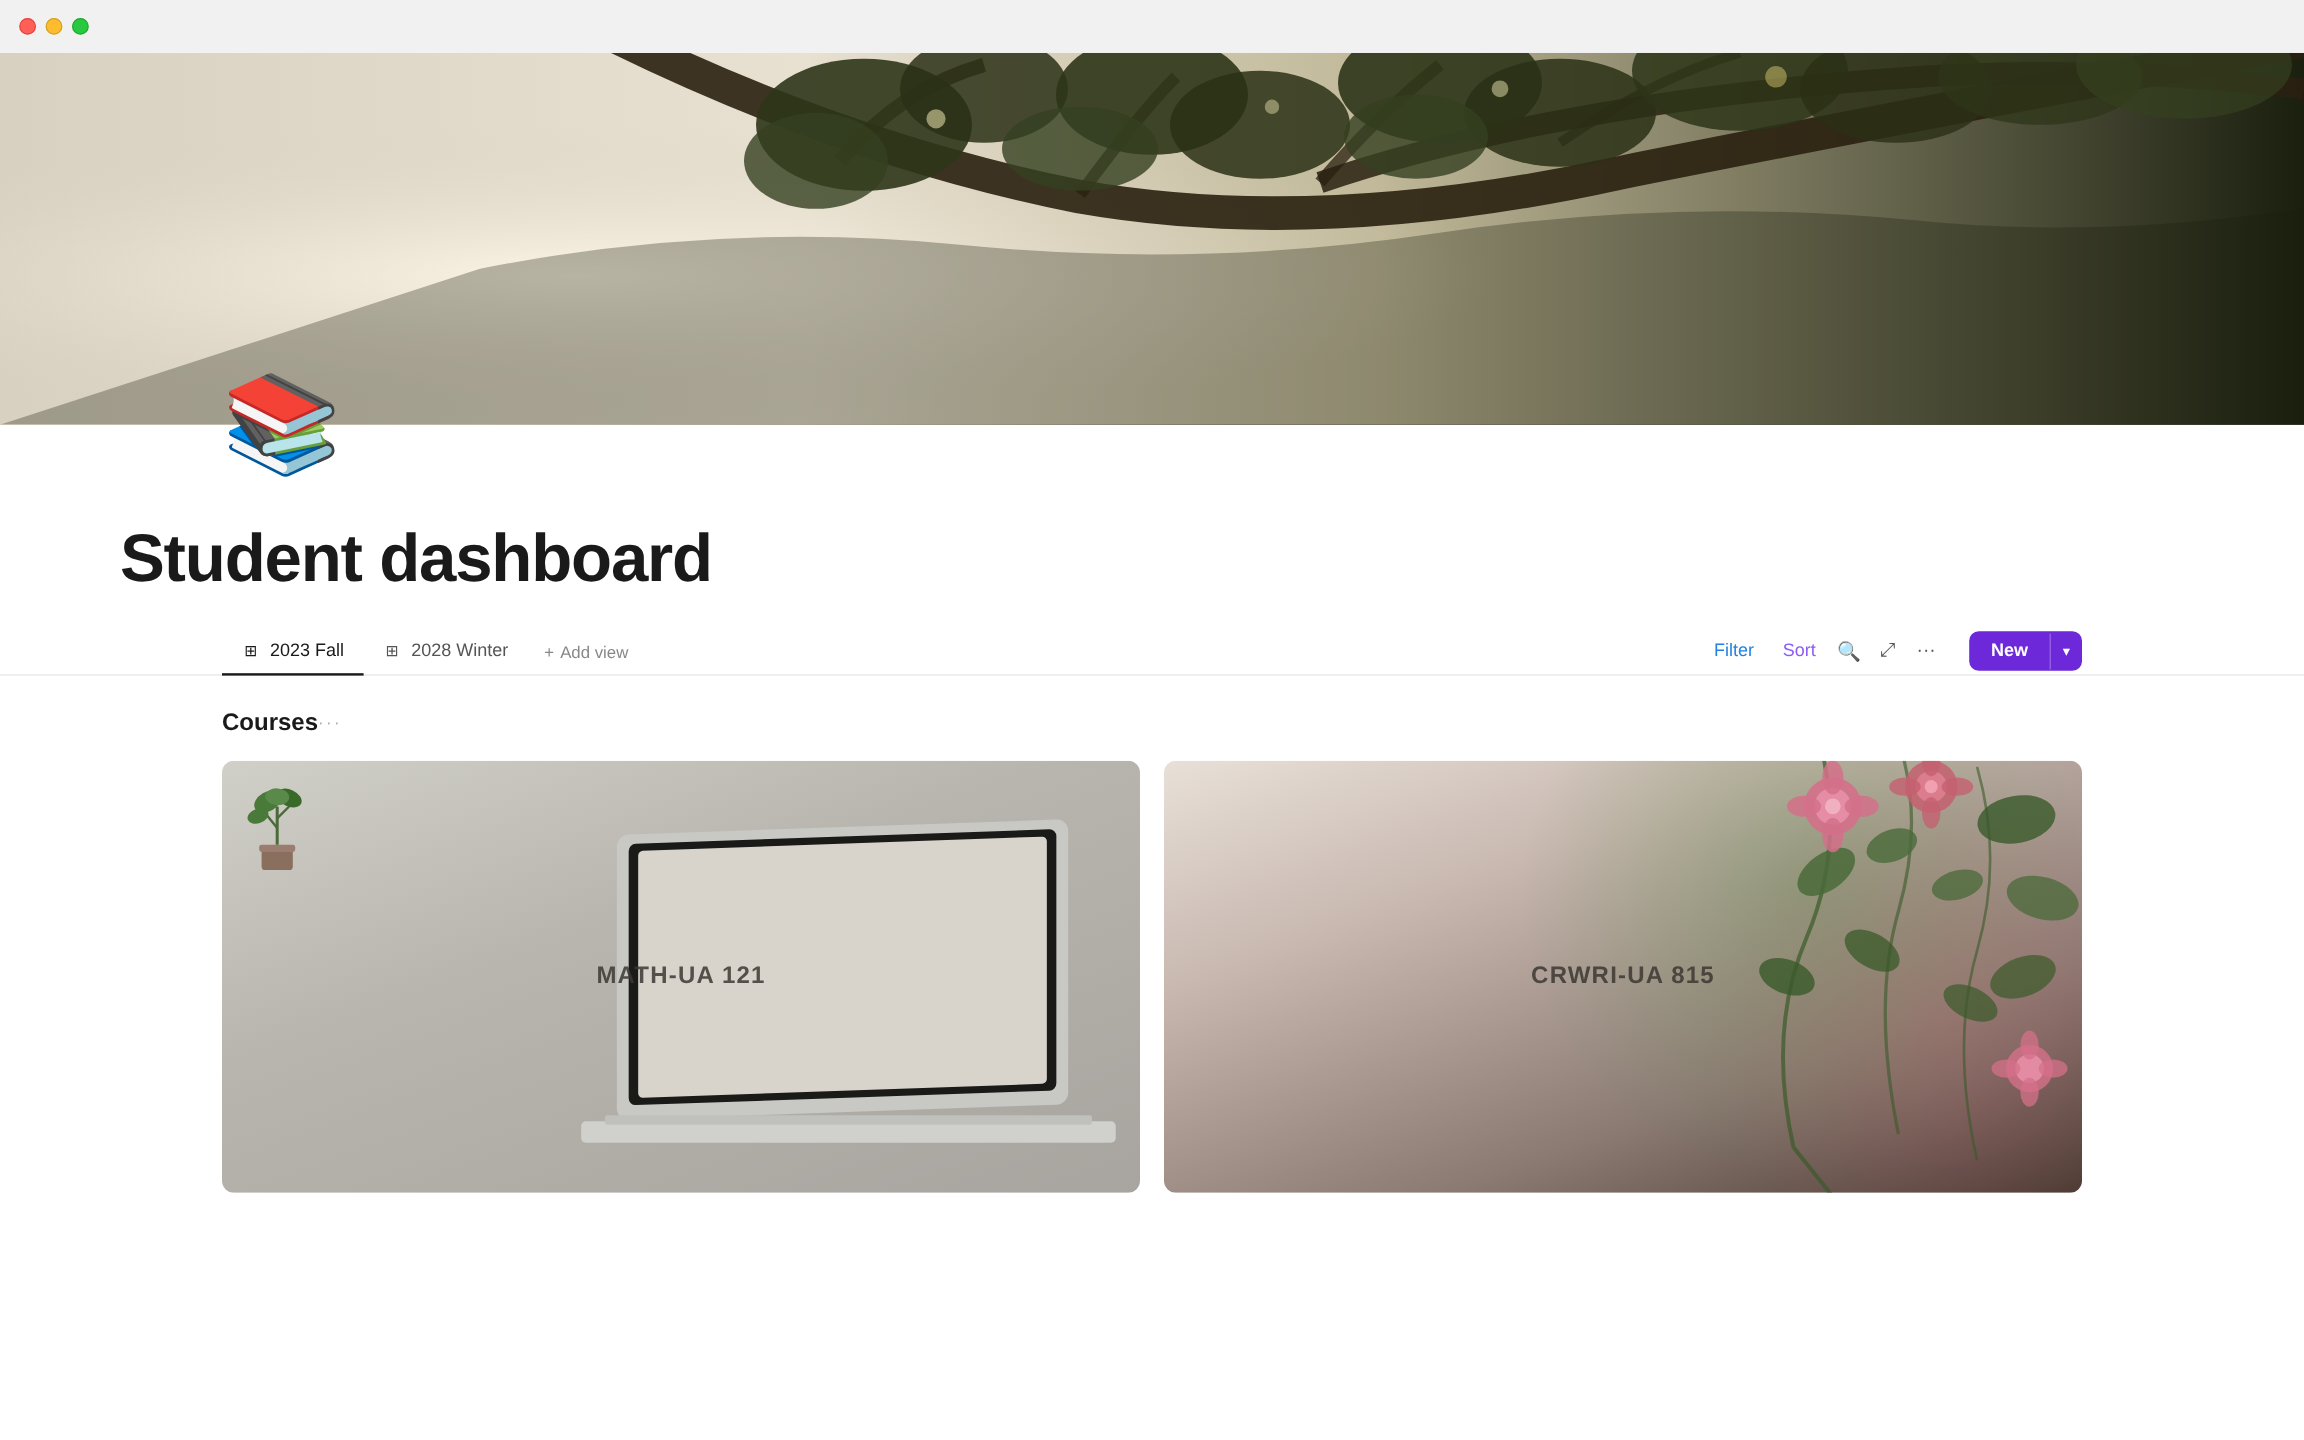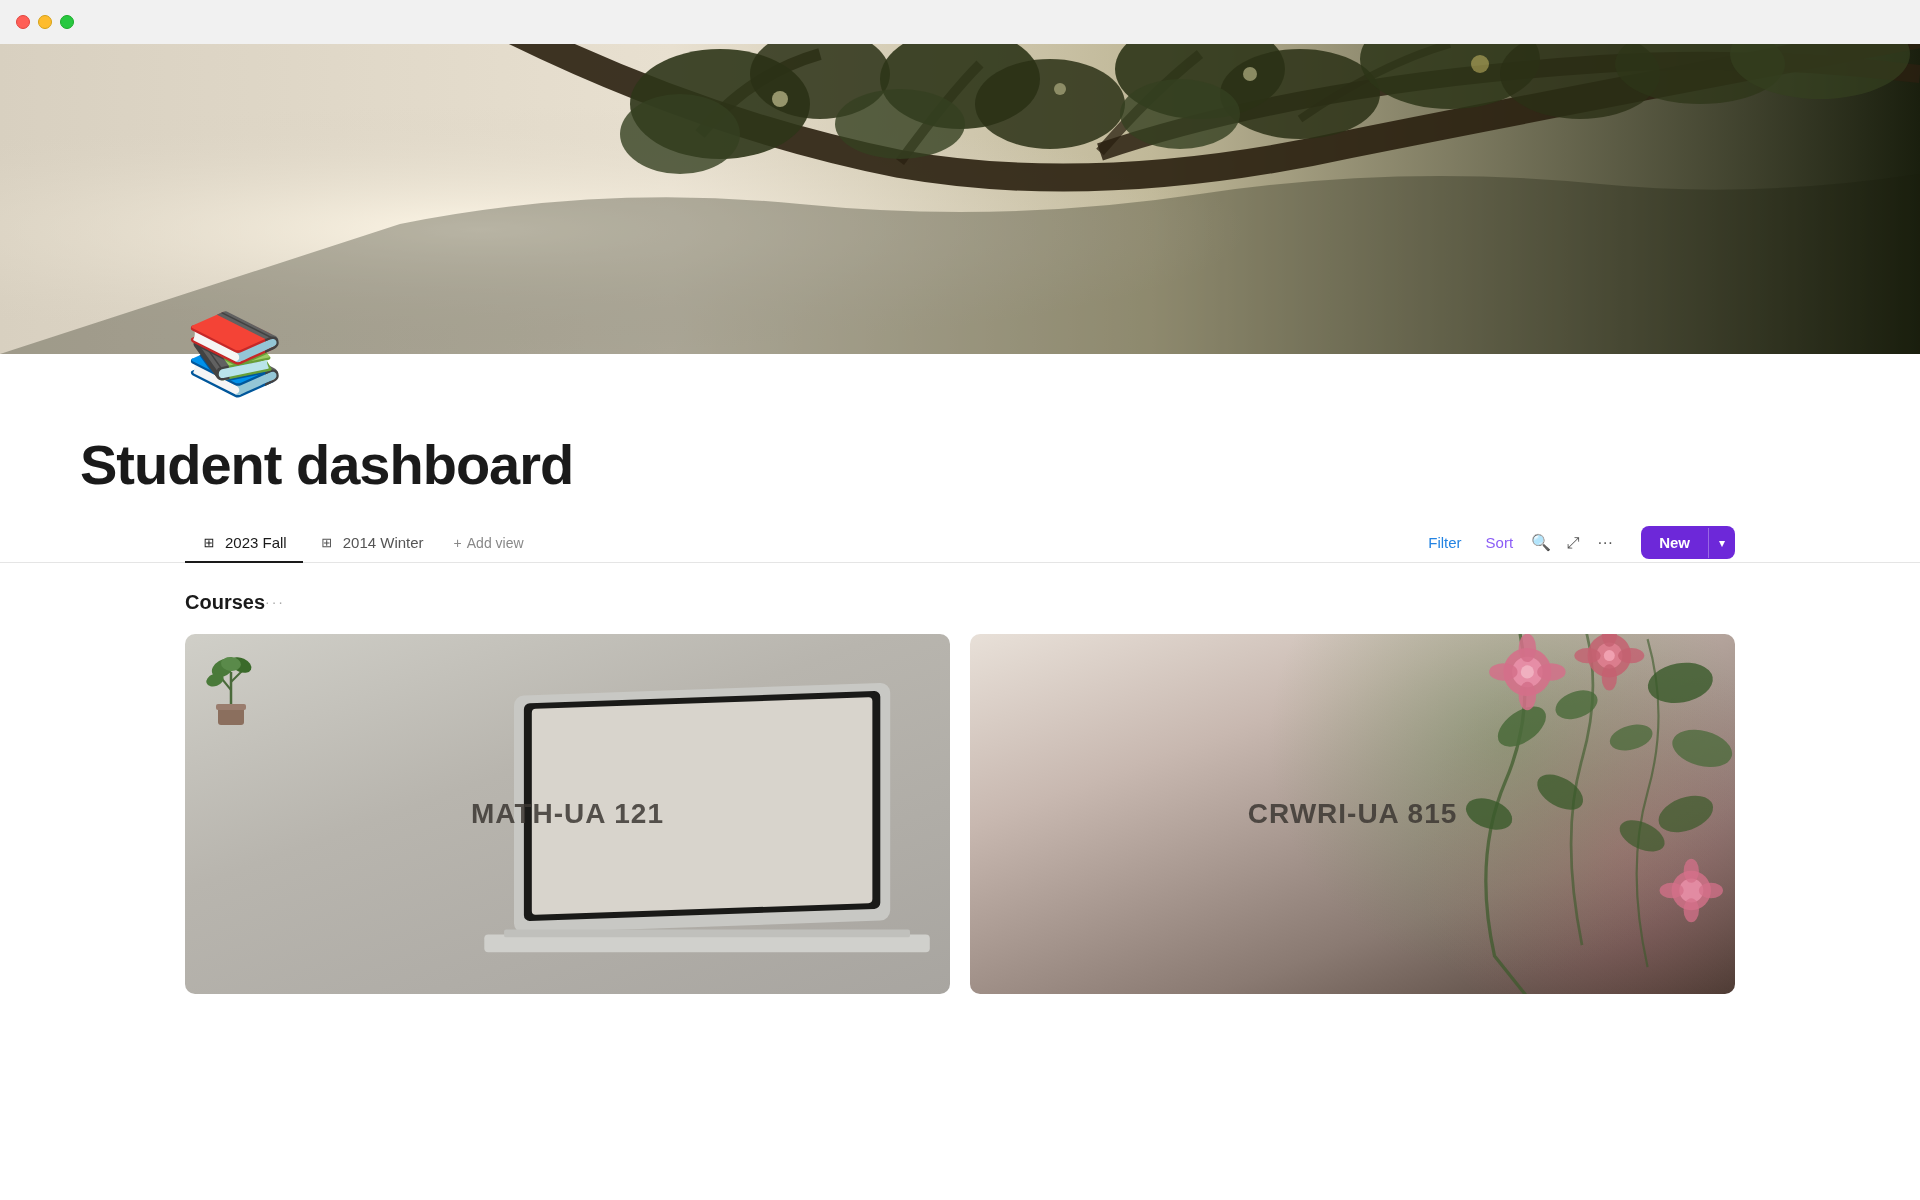--- a/index.html
+++ b/index.html
@@ -63,21 +63,21 @@
       margin-top: -40px;
       margin-bottom: 20px;
       font-size: 80px;
       line-height: 1;
       position: relative;
       z-index: 10;
     }
 
     
     .page-title-area {
-      padding: 20px 80px 28px;
+      padding: 20px 100px 28px;
     }
     .page-title {
       font-size: 56px;
       font-weight: 800;
       color: #1a1a1a;
       letter-spacing: -1px;
       line-height: 1.1;
     }
 
     
@@ -239,21 +239,21 @@
       background: 
         radial-gradient(circle at 70% 30%, rgba(100,140,80,0.4) 0%, transparent 40%),
         radial-gradient(circle at 85% 60%, rgba(200,100,120,0.3) 0%, transparent 30%);
     }
 
     .course-label {
       position: absolute;
       bottom: 50%;
       left: 50%;
       transform: translate(-50%, 50%);
-      font-size: 28px;
+      font-size: 20px;
       font-weight: 700;
       color: rgba(60,55,50,0.85);
       letter-spacing: 1px;
       text-align: center;
       white-space: nowrap;
     }
   </style>
 </head>
 <body>
 
@@ -324,21 +324,21 @@
 
   <div class="toolbar-row">
 
     <div class="tab-item active">
       <span class="tab-icon">⊞</span>
       <span>2023 Fall</span>
     </div>
 
     <div class="tab-item">
       <span class="tab-icon">⊞</span>
-      <span>2014 Winter</span>
+      <span>2028 Winter</span>
     </div>
 
     <div class="add-view">
       <span>+</span>
       <span>Add view</span>
     </div>
 
     <div class="toolbar-right">
       <button class="toolbar-btn filter-btn">
         <span>Filter</span>

